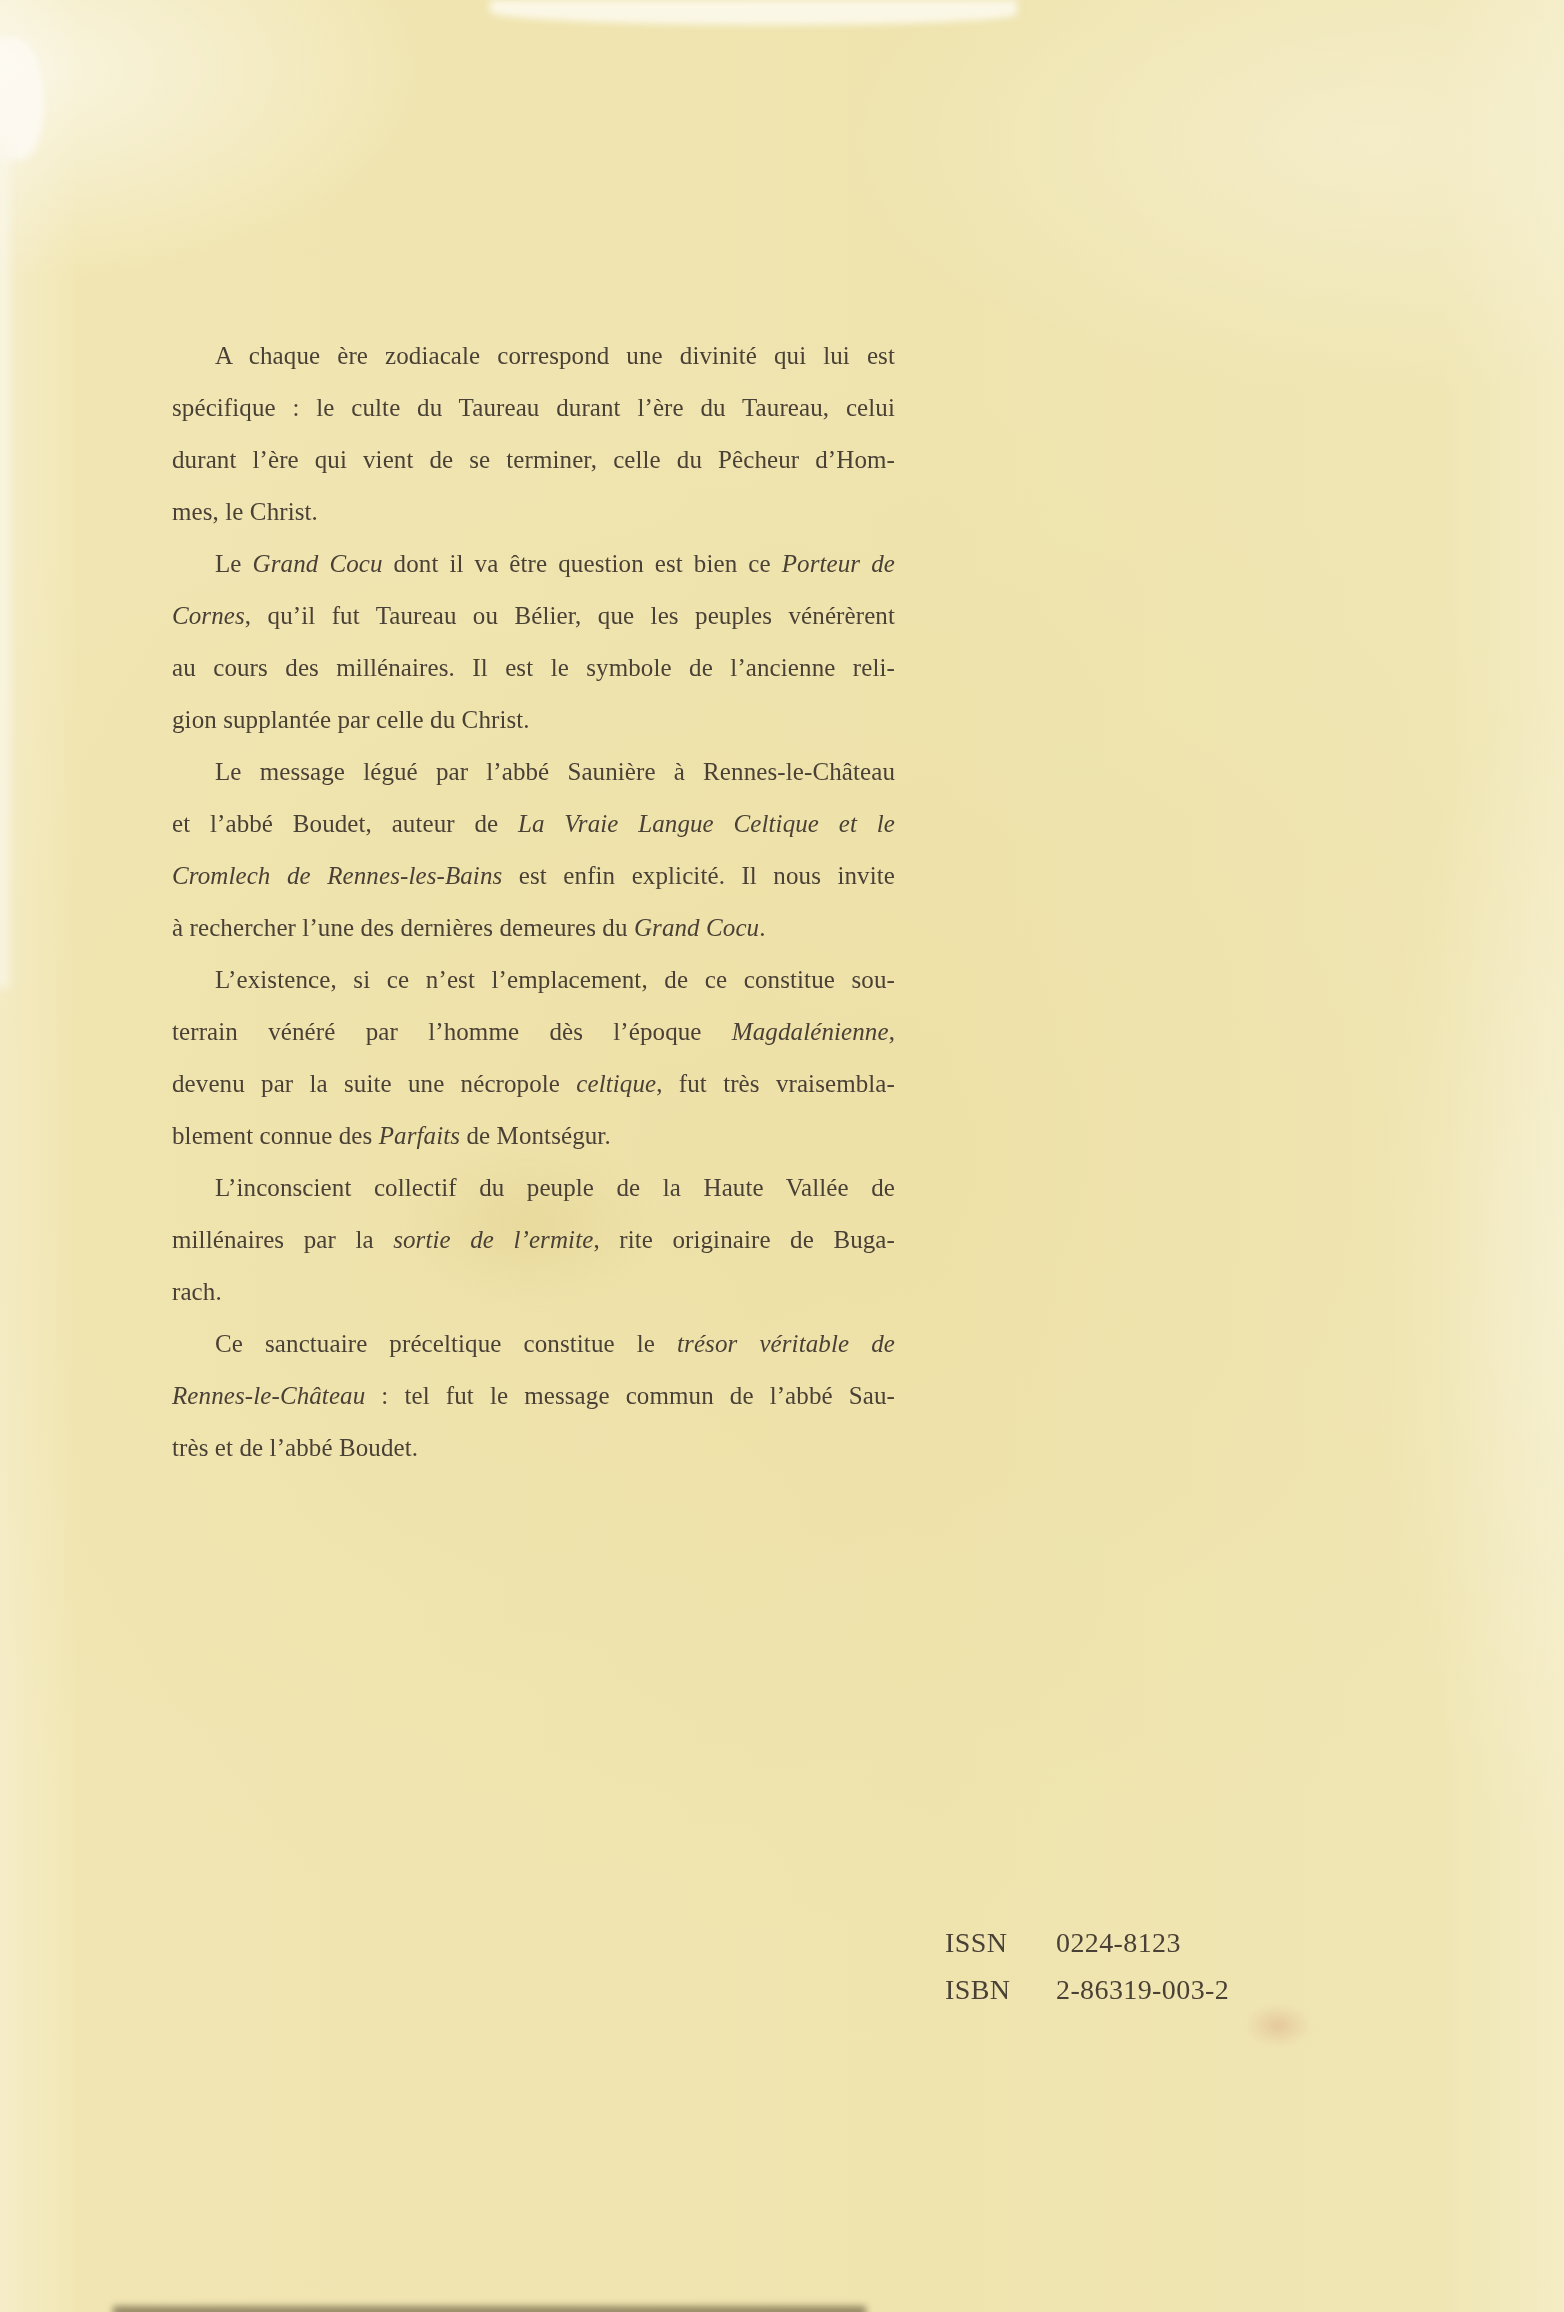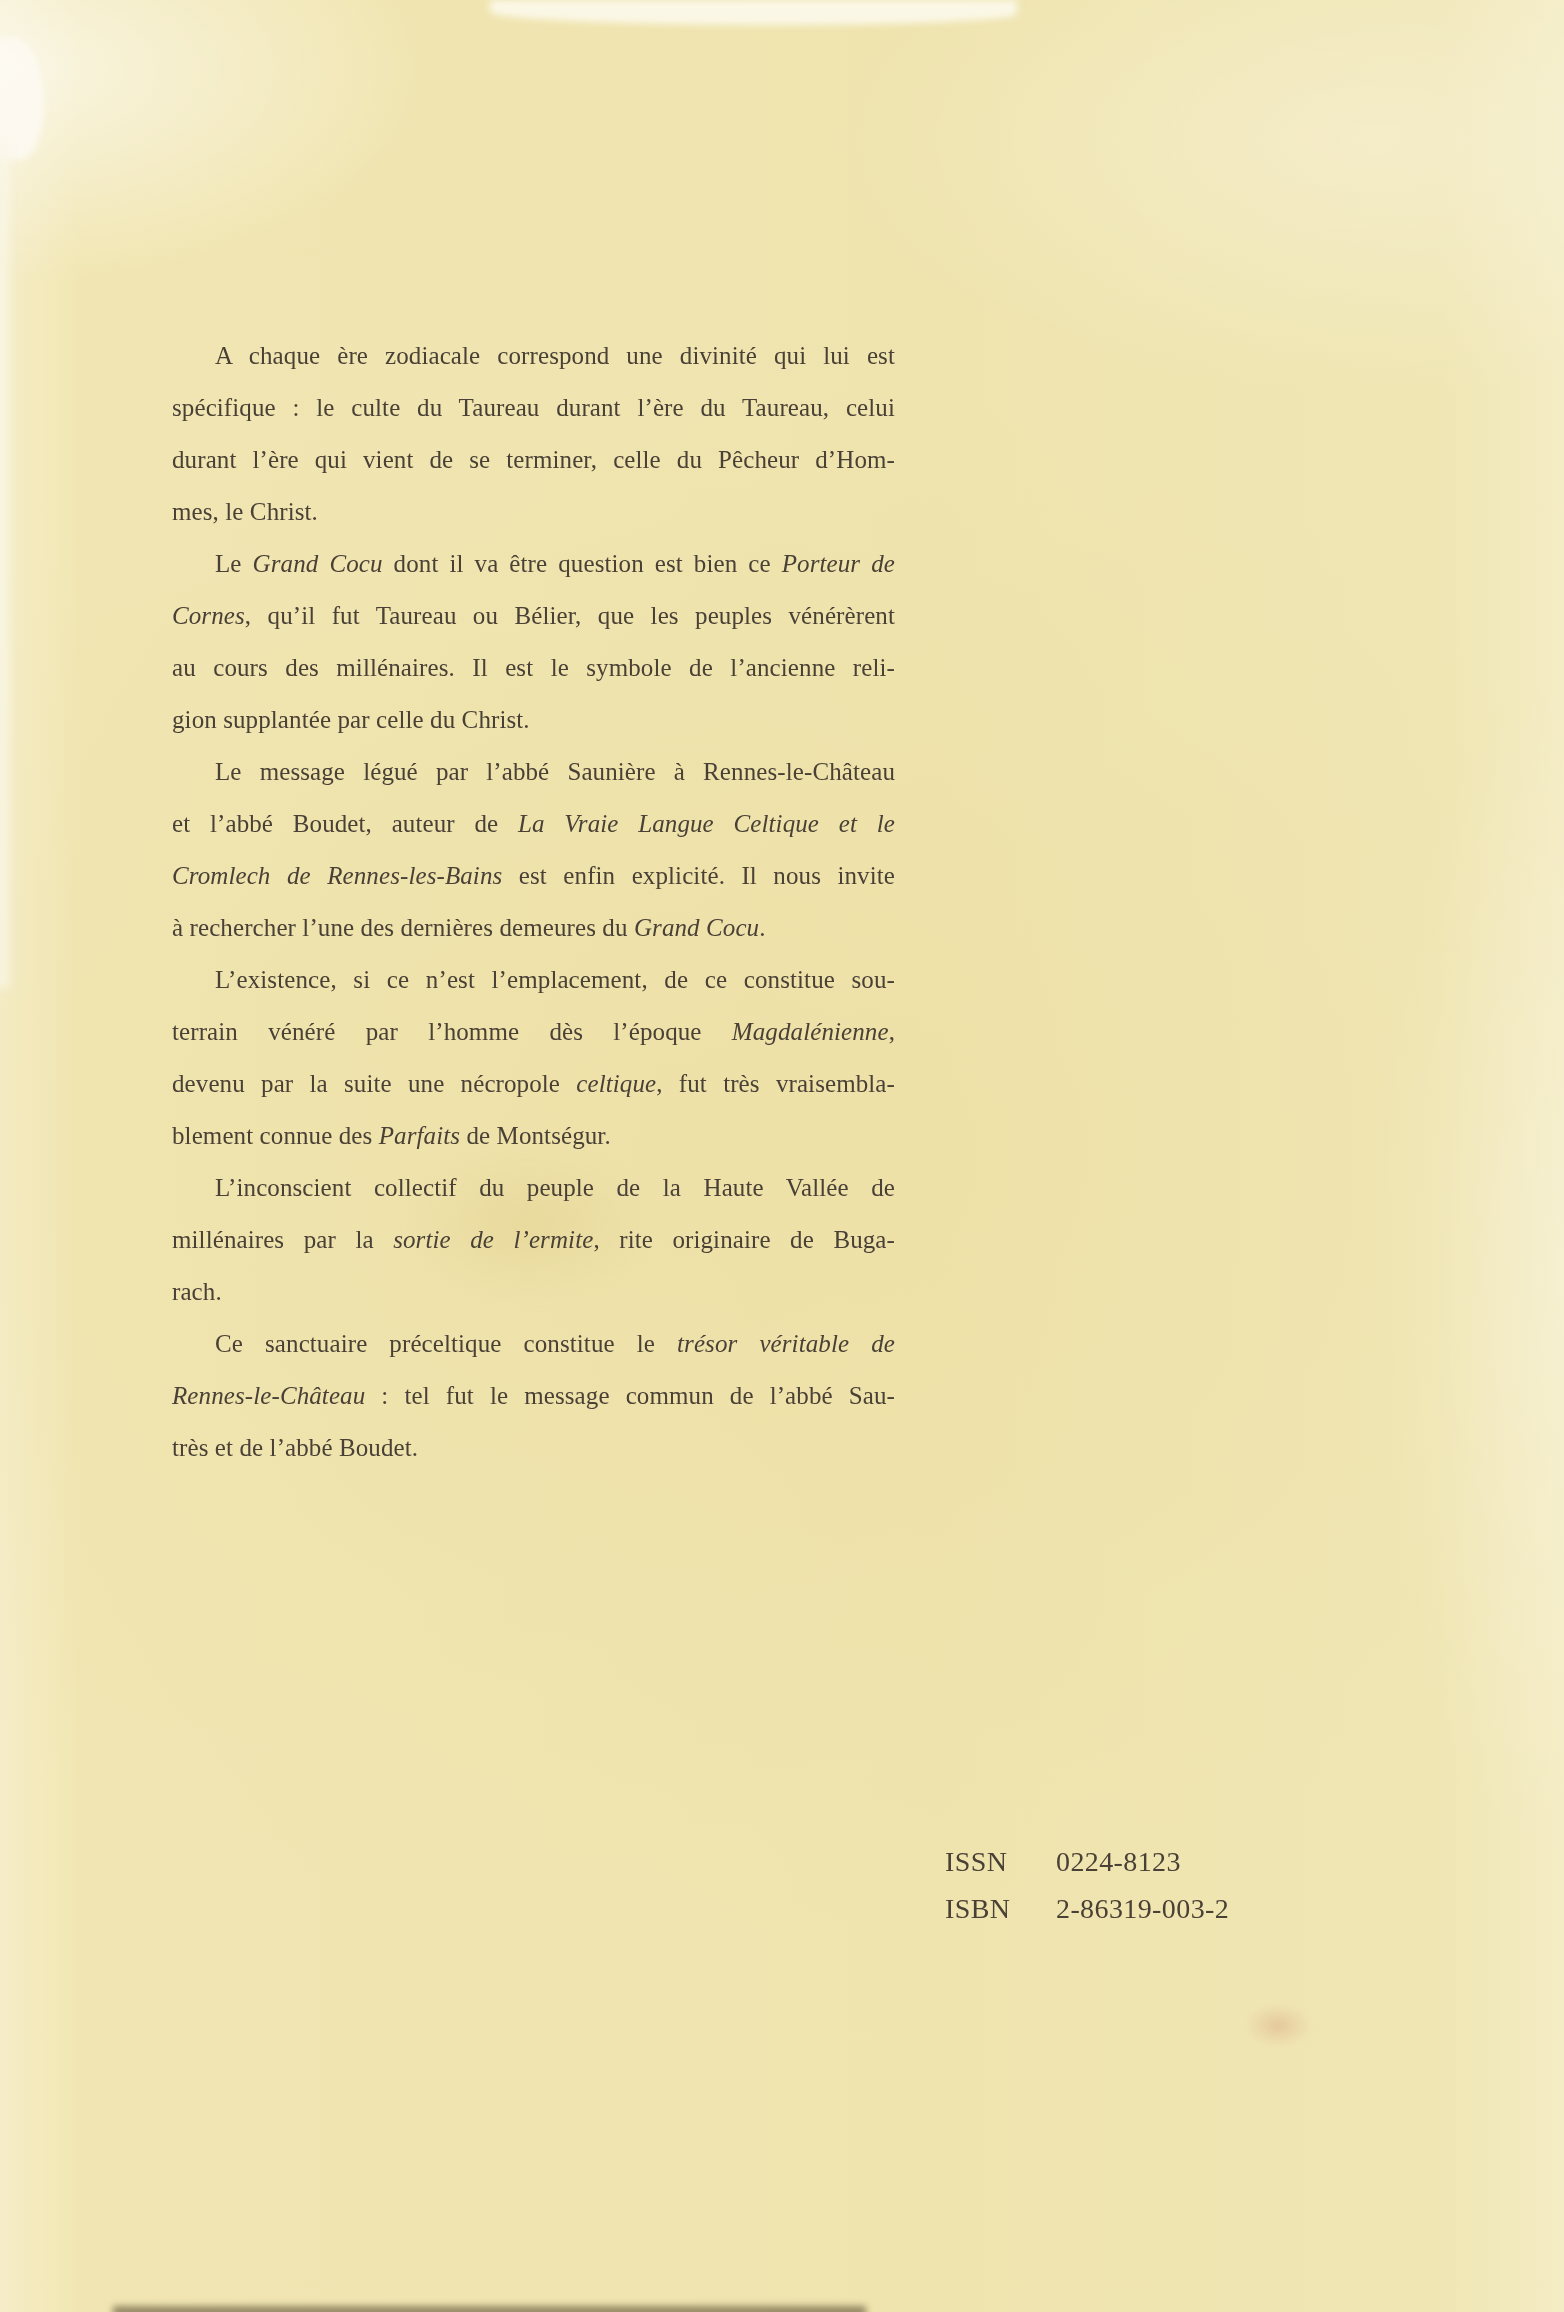--- a/index.html
+++ b/index.html
@@ -76,21 +76,21 @@
     text-align-last: justify;
   }
   .line.first { padding-left: 43px; }
   .line.last { text-align-last: left; }
   .line i { font-style: italic; }
 
   
   .ids {
     position: absolute;
     left: 945px;
-    top: 1838px;
+    top: 1919px;
     color: var(--ink, #4a4136);
     font-size: 28px;
     line-height: 47px;
     letter-spacing: 0.4px;
   }
   .ids .row { display: flex; }
   .ids .label {
     display: inline-block;
     width: 111px;
   }

